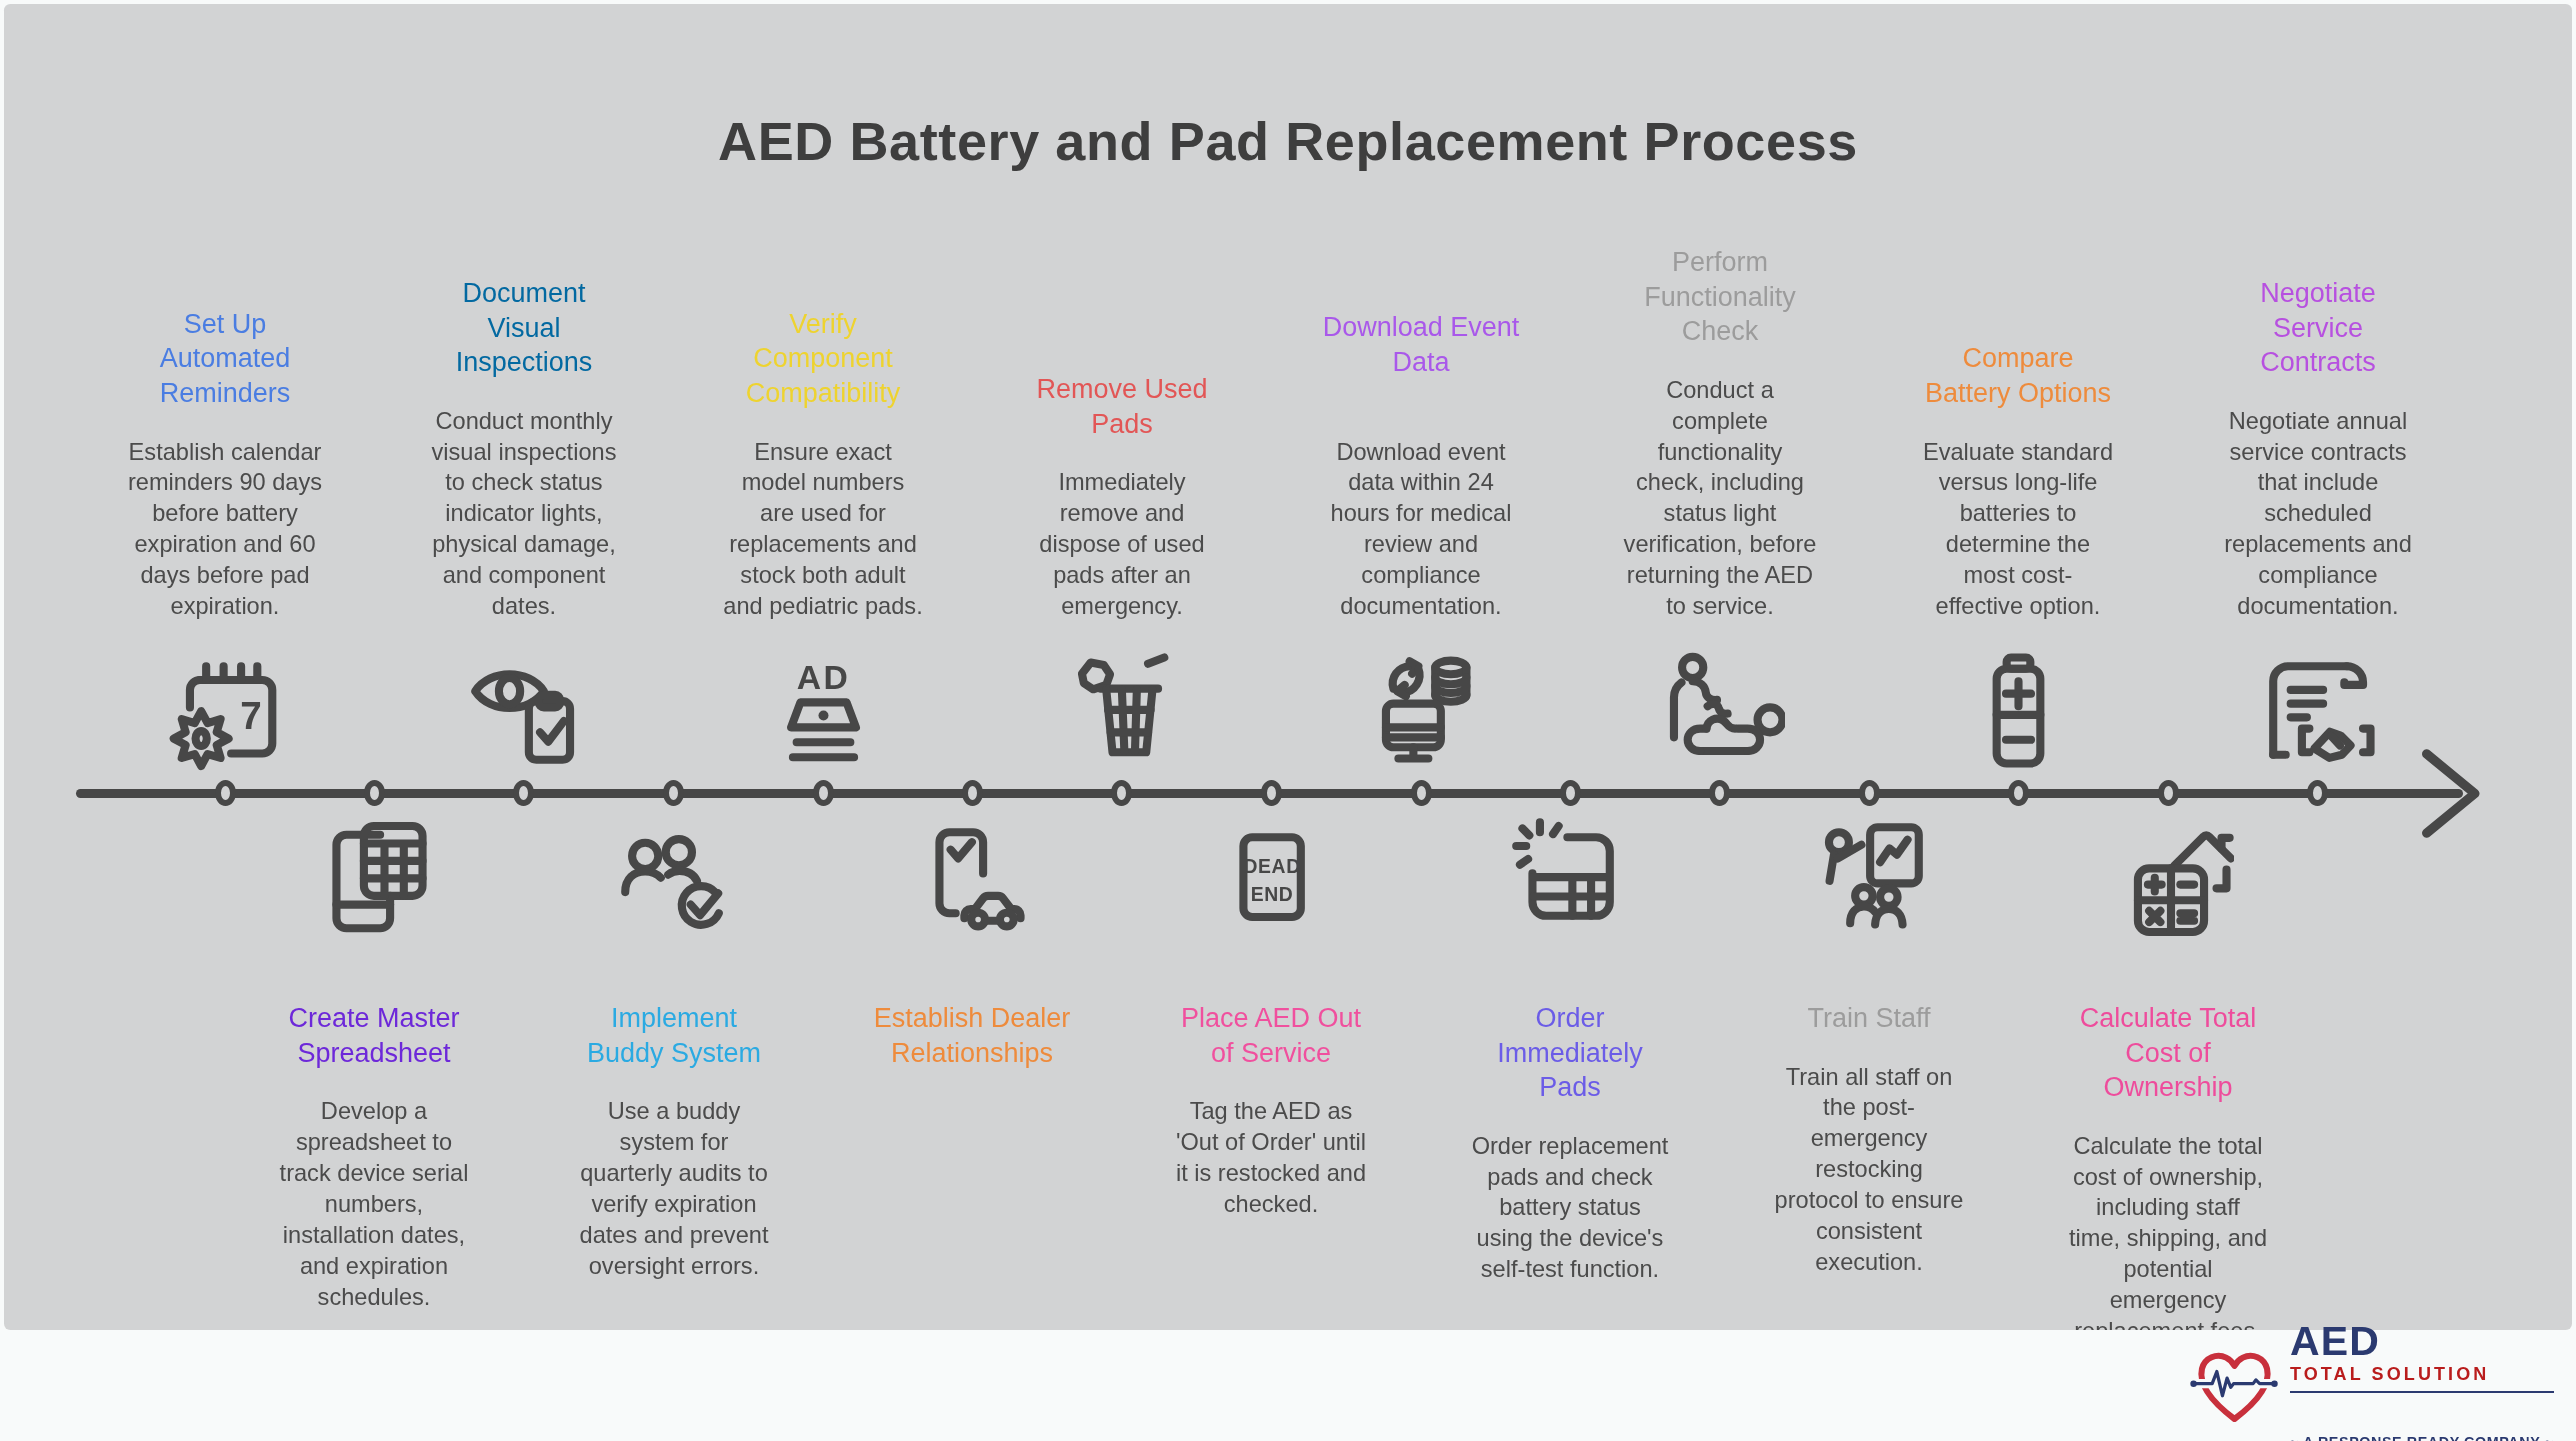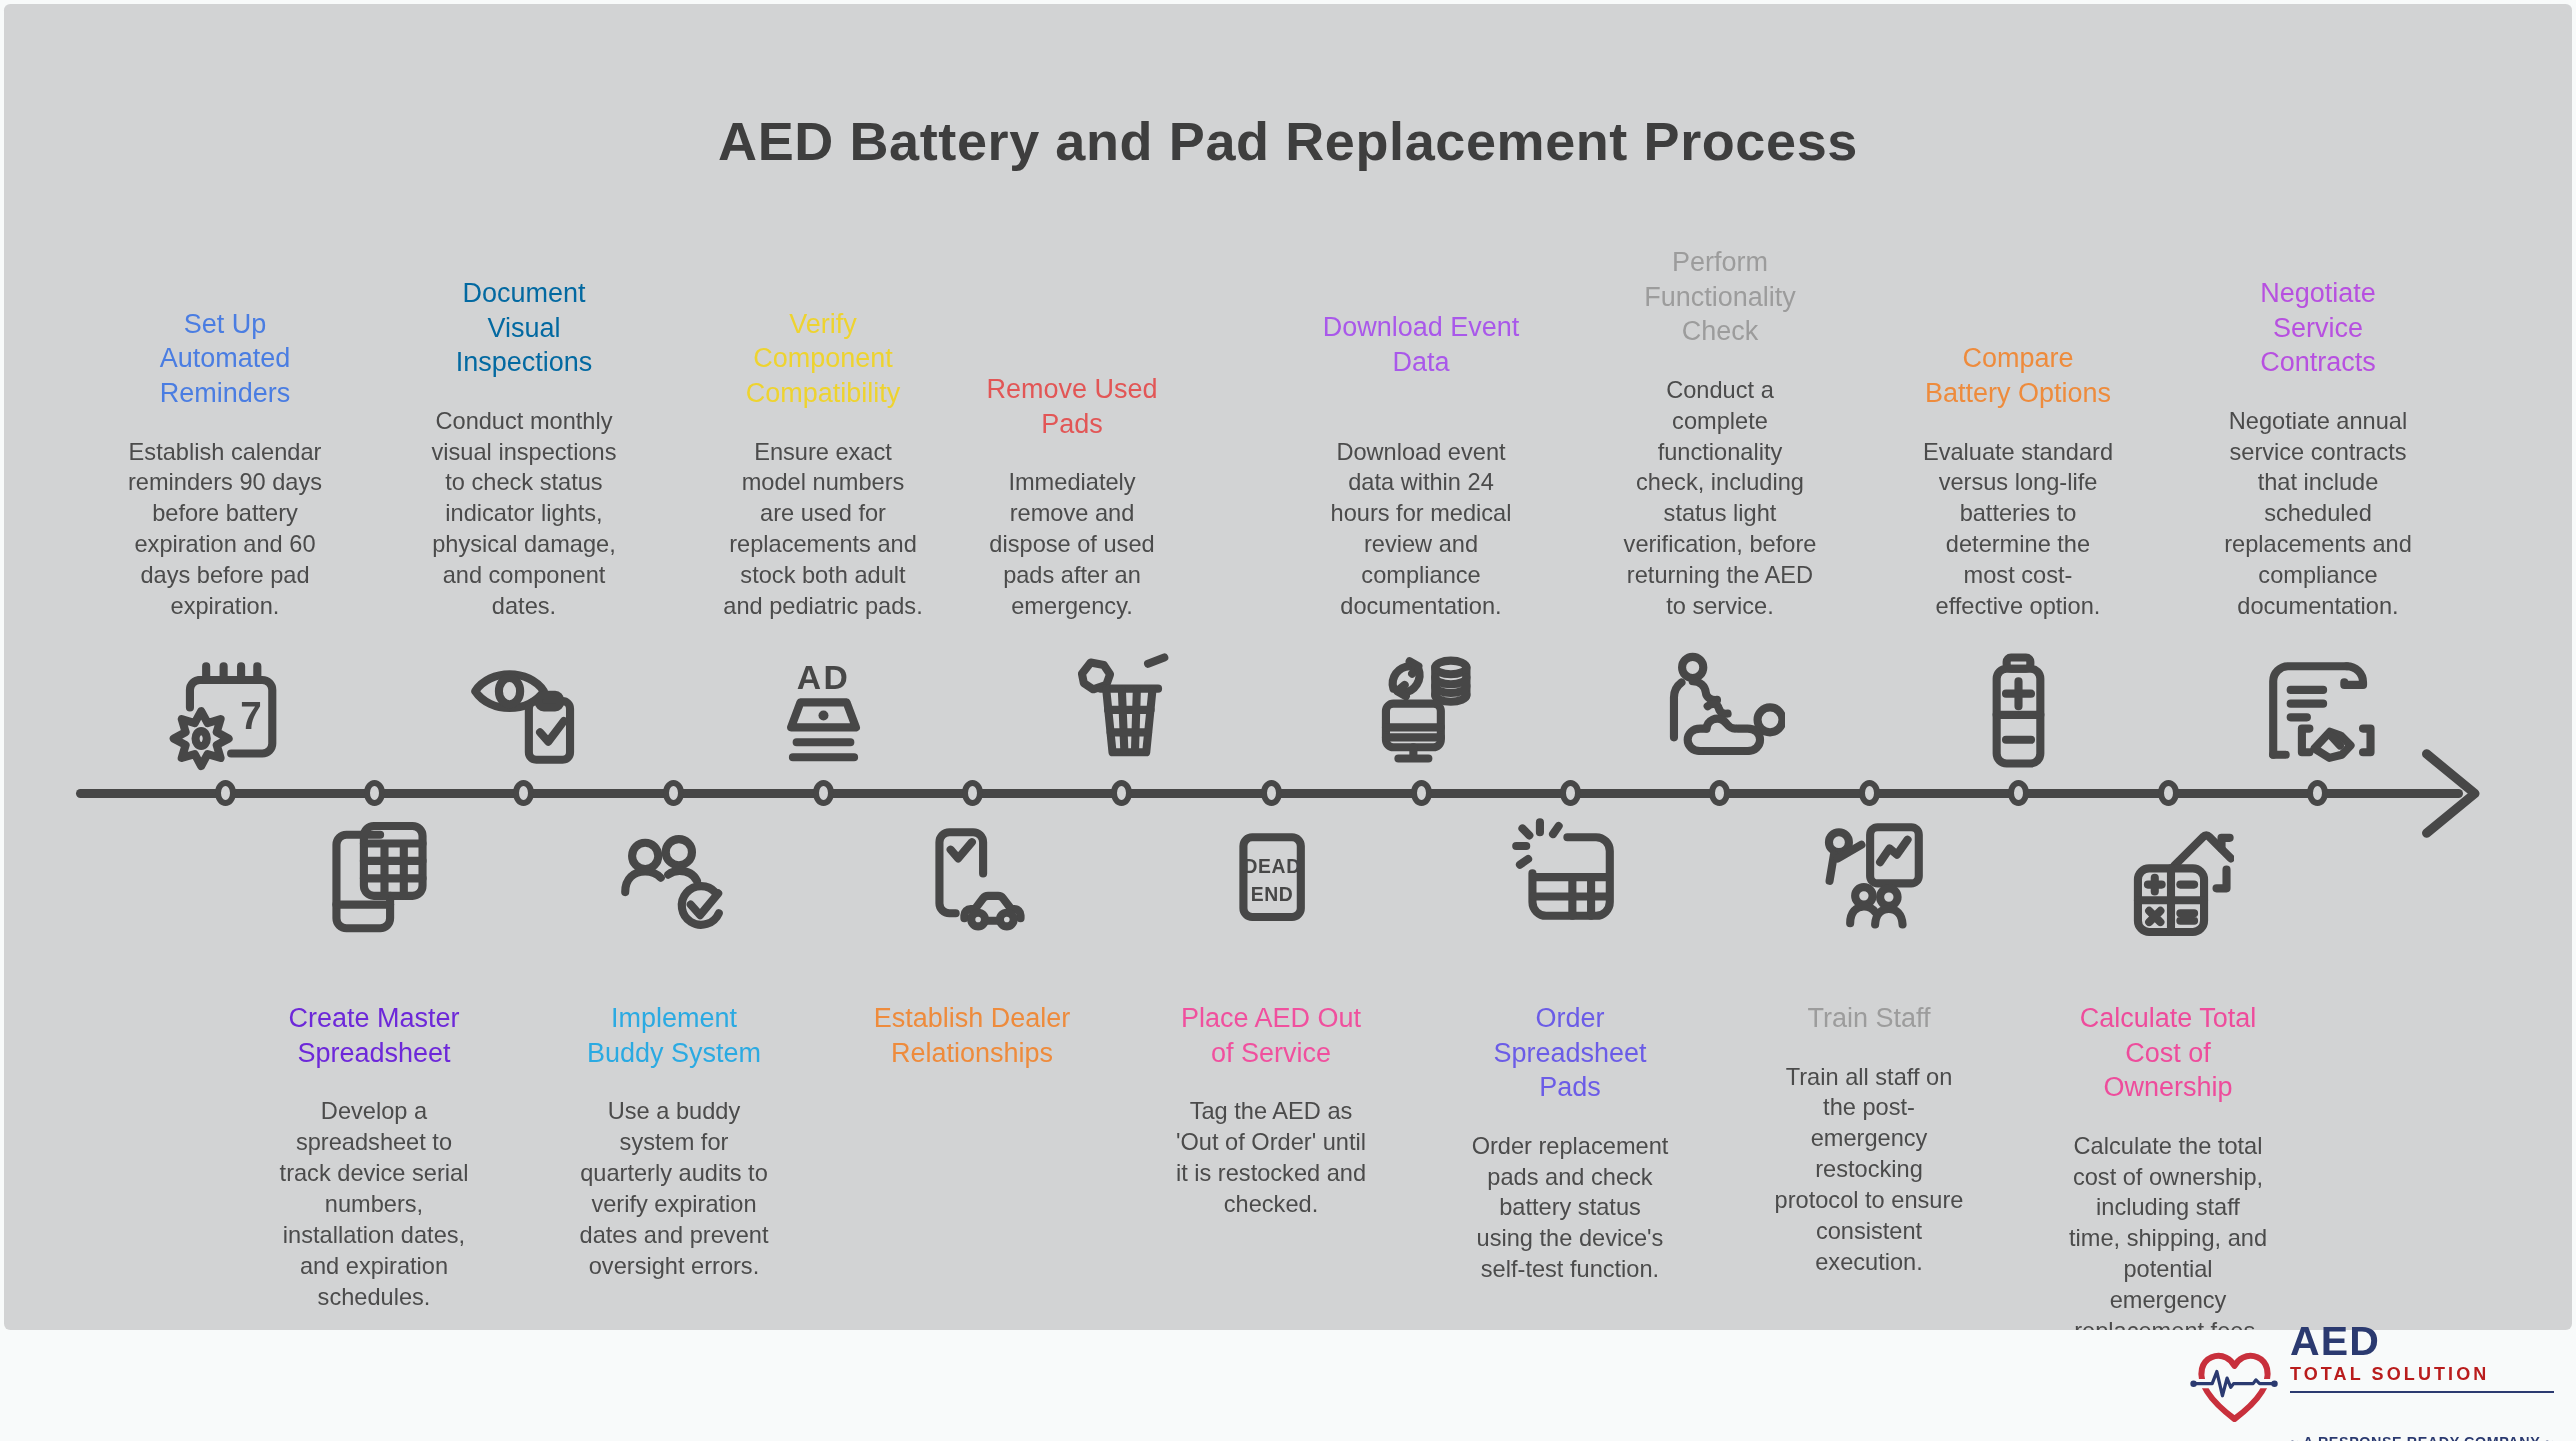--- a/index.html
+++ b/index.html
@@ -165,21 +165,21 @@
 
     <path d="M122,100 v-50 a16,16 0 0 0 -16,-16 h-38 a16,16 0 0 0 -16,16 v98 a16,16 0 0 0 16,16 h10"></path>
     <path d="M70,62 l12,14 22,-26"></path>
     <path d="M92,172 v-5 a10,10 0 0 1 10,-10 h7 l13,-17 a10,10 0 0 1 8,-4 h16 a10,10 0 0 1 8,4 l13,17 h5 a10,10 0 0 1 10,10 v5"></path>
     <circle cx="114" cy="174" r="11"></circle>
     <circle cx="160" cy="174" r="11"></circle>
     <path d="M126,176 h22"></path>
     </g>
         </svg></div>
       <div class="tl-node" style="left: 962px; top: 780px;"></div>
-      <div class="step-text top" style="left: 929px; bottom: 819px; top: auto;">
+      <div class="step-text top" style="left: 979px; bottom: 819px; top: auto;">
         <div class="step-title" style="color: rgb(226, 86, 86);">Remove Used
 Pads</div>
         <div class="step-body">Immediately
 remove and
 dispose of used
 pads after an
 emergency.</div>
       </div>
       <div class="step-icon" style="left: 1057px; top: 645px;"><svg viewBox="0 0 210 210" width="131" height="131">
     <g fill="none" stroke="#474747" stroke-width="13" stroke-linecap="round" stroke-linejoin="round">
@@ -231,21 +231,21 @@
     <path d="M127,36 v44 M177,36 v44"></path>
     <path d="M127,52 a25,11 0 0 0 50,0 M127,66 a25,11 0 0 0 50,0 M127,80 a25,11 0 0 0 50,0"></path>
     <rect x="48" y="94" width="88" height="70" rx="12"></rect>
     <path d="M48,132 h88 M48,148 h88"></path>
     <path d="M92,164 v14 M68,182 h48"></path>
     </g>
         </svg></div>
       <div class="tl-node" style="left: 1411px; top: 780px;"></div>
       <div class="step-text" style="left: 1427px; top: 1001px;">
         <div class="step-title" style="color: rgb(107, 92, 231);">Order
-Spreadsheet
+Immediately
 Pads</div>
         <div class="step-body">Order replacement
 pads and check
 battery status
 using the device's
 self-test function.</div>
       </div>
       <div class="step-icon" style="left: 1505px; top: 811px;"><svg viewBox="0 0 210 210" width="131" height="131">
     <g fill="none" stroke="#474747" stroke-width="13" stroke-linecap="round" stroke-linejoin="round">
 

